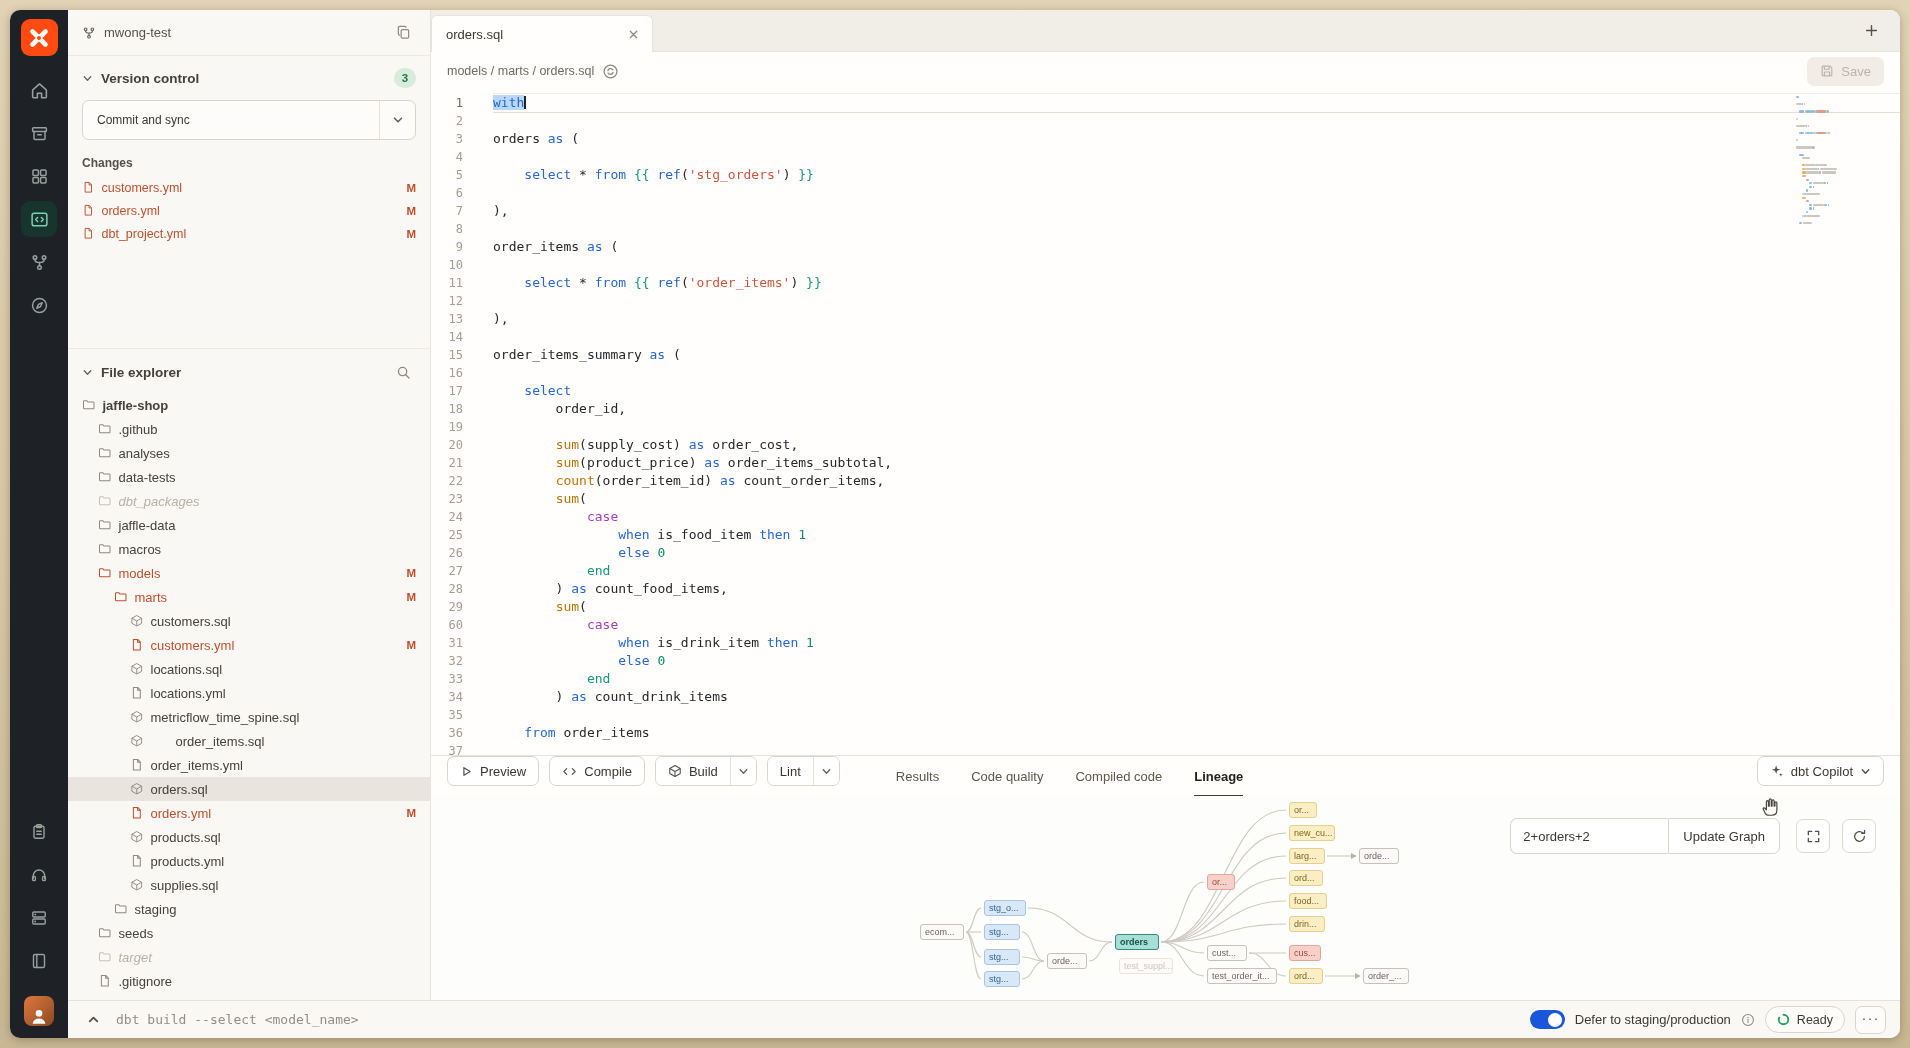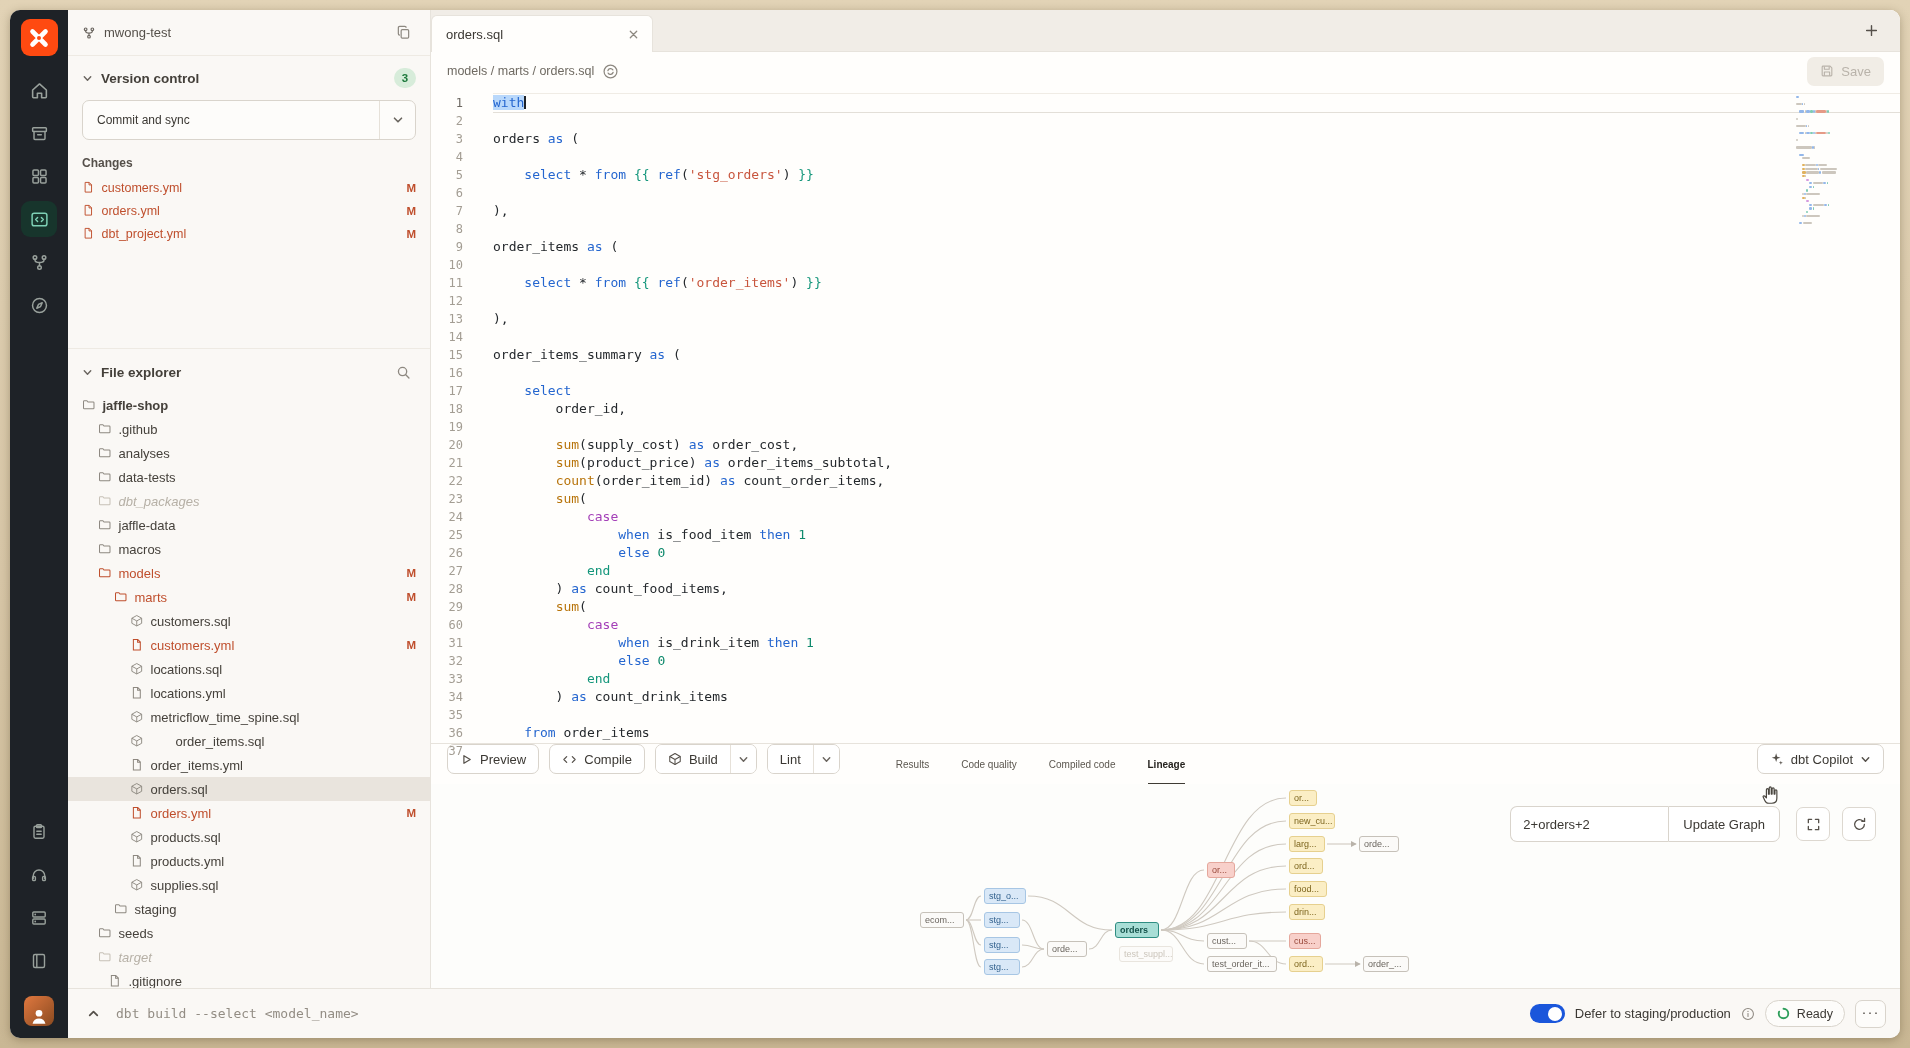--- a/index.html
+++ b/index.html
@@ -92,21 +92,21 @@
   .mmrow b.mk-case{background:#d49ade}
 
   
   .toolbar{height:41px;flex:none;border-top:1px solid #e7e3dc;display:flex;padding:0 16px;gap:10px;background:#fffefc}
   .tbtn{height:30px;border:1px solid #d9d4cc;border-radius:7px;background:#fff;display:flex;align-items:center;gap:7px;padding:0 12px;font-size:13px;color:#3b3833;cursor:pointer;font-family:inherit;white-space:nowrap}
   .splitbtn{height:30px;border:1px solid #d9d4cc;border-radius:7px;background:#fff;display:flex;align-items:stretch;overflow:hidden}
   .splitbtn .tbtn{border:none;border-radius:0;height:100%}
   .split-chev{width:26px;border:none;border-left:1px solid #e6e1d9;background:#fff;display:flex;align-items:center;justify-content:center;color:#6b6660;cursor:pointer;padding:0}
   .bicon{display:flex;color:#55504a}
   .rtabs{display:flex;align-items:center;gap:32px;margin-left:46px;height:100%}
-  .rtab{font-size:10px;color:#5b564e;height:100%;display:flex;align-items:center;cursor:pointer;position:relative;white-space:nowrap}
+  .rtab{font-size:13px;color:#5b564e;height:100%;display:flex;align-items:center;cursor:pointer;position:relative;white-space:nowrap}
   .rtab.active{color:#26231f;font-weight:700}
   .rtab.active:after{content:"";position:absolute;left:0;right:0;bottom:-1px;height:2.5px;background:#3f3b34}
   .copilot{margin-left:auto}
 
   
   .lineage{height:204px;flex:none;position:relative;background:#fdfdfb;overflow:hidden}
   .edges{position:absolute;inset:0}
   .edge{fill:none;stroke:#cfc9c0;stroke-width:1.1}
   .lineage-nodes{position:absolute;inset:0}
   .lnode{position:absolute;height:16px;line-height:14px;font-size:9px;border-radius:3px;border:1px solid #c6c1b9;padding:0 4px;overflow:hidden;white-space:nowrap;background:#fbfaf8;color:#6b665f;cursor:pointer}
@@ -116,21 +116,21 @@
   .lnode.c-selected{background:#a8ded6;border-color:#2f8d82;color:#14524a;font-weight:700}
   .lnode.c-muted{background:#fcfbf9;border-color:#e9e5de;color:#ccc6bc}
   .lin-controls{position:absolute;top:22px;right:24px;display:flex;align-items:center}
   .lin-input{height:36px;width:158px;border:1px solid #d9d4cc;border-right:none;border-radius:7px 0 0 7px;padding:0 12px;font-size:13px;color:#3b3833;background:#fff;font-family:inherit;outline:none}
   .lin-update{height:36px;border:1px solid #d9d4cc;border-radius:0 7px 7px 0;background:#fff;padding:0 14px;font-size:13px;color:#3b3833;cursor:pointer;font-family:inherit}
   .lin-icon{width:34px;height:34px;margin-left:16px;border:1px solid #ddd8d0;border-radius:7px;background:#fff;display:flex;align-items:center;justify-content:center;color:#55504a;cursor:pointer;padding:0}
   .lin-icon + .lin-icon{margin-left:12px}
   .hand{position:absolute;left:1330px;top:0;color:#4a463f}
 
   
-  .statusbar{height:50px;flex:none;border-top:1px solid #e7e3dc;background:#faf8f5;display:flex;align-items:center;padding:0 14px;gap:12px}
+  .statusbar{height:38px;flex:none;border-top:1px solid #e7e3dc;background:#faf8f5;display:flex;align-items:center;padding:0 14px;gap:12px}
   .sb-chev{width:22px;height:22px;border:none;background:none;color:#55504a;display:flex;align-items:center;justify-content:center;cursor:pointer;padding:0}
   .cmd{font-family:"DejaVu Sans Mono",monospace;font-size:13px;color:#938d84}
   .sb-right{margin-left:auto;display:flex;align-items:center;gap:10px}
   .toggle{width:35px;height:19px;border-radius:10px;background:#1a56db;position:relative;cursor:pointer;flex:none}
   .toggle i{position:absolute;top:2.5px;left:18.5px;width:14px;height:14px;border-radius:50%;background:#fff}
   .defer-label{font-size:13px;color:#3b3833}
   .info{color:#8d8880;display:flex;cursor:pointer}
   .ready{height:27px;border:1px solid #d9d4cc;border-radius:14px;background:#fdfcfa;display:flex;align-items:center;gap:7px;padding:0 11px;font-size:12.5px;color:#3b3833;cursor:pointer}
   .dots{width:31px;height:28px;border:1px solid #d9d4cc;border-radius:7px;background:#fdfcfa;color:#55504a;font-size:15px;letter-spacing:1px;display:flex;align-items:center;justify-content:center;cursor:pointer;line-height:1;padding:0 0 5px}
 </style>
@@ -517,21 +517,21 @@
                   <span class="tlabel">seeds</span>
                 </div>
                 <div class="tree-row muted" style="padding-left: 30px;">
                   <span class="ticon">
                     <svg viewBox="0 0 16 16" fill="none" stroke="currentColor" stroke-width="1.2">
                       <path d="M1.8 4.2c0-.5.4-.9.9-.9h3.1l1.3 1.5h6.2c.5 0 .9.4.9.9v6.1c0 .5-.4.9-.9.9H2.7a.9.9 0 0 1-.9-.9z"></path>
                     </svg>
                   </span>
                   <span class="tlabel">target</span>
                 </div>
-                <div class="tree-row" style="padding-left: 40px;">
+                <div class="tree-row" style="padding-left: 30px;">
                   <span class="ticon">
                     <svg viewBox="0 0 16 16" fill="none" stroke="currentColor" stroke-width="1.2">
                       <path d="M4 1.8h5.2l3 3v9.4H4z"></path>
                       <path d="M9 1.8v3.2h3.2"></path>
                     </svg>
                   </span>
                   <span class="tlabel">.gitignore</span>
                 </div>
               </div>
           </section>

